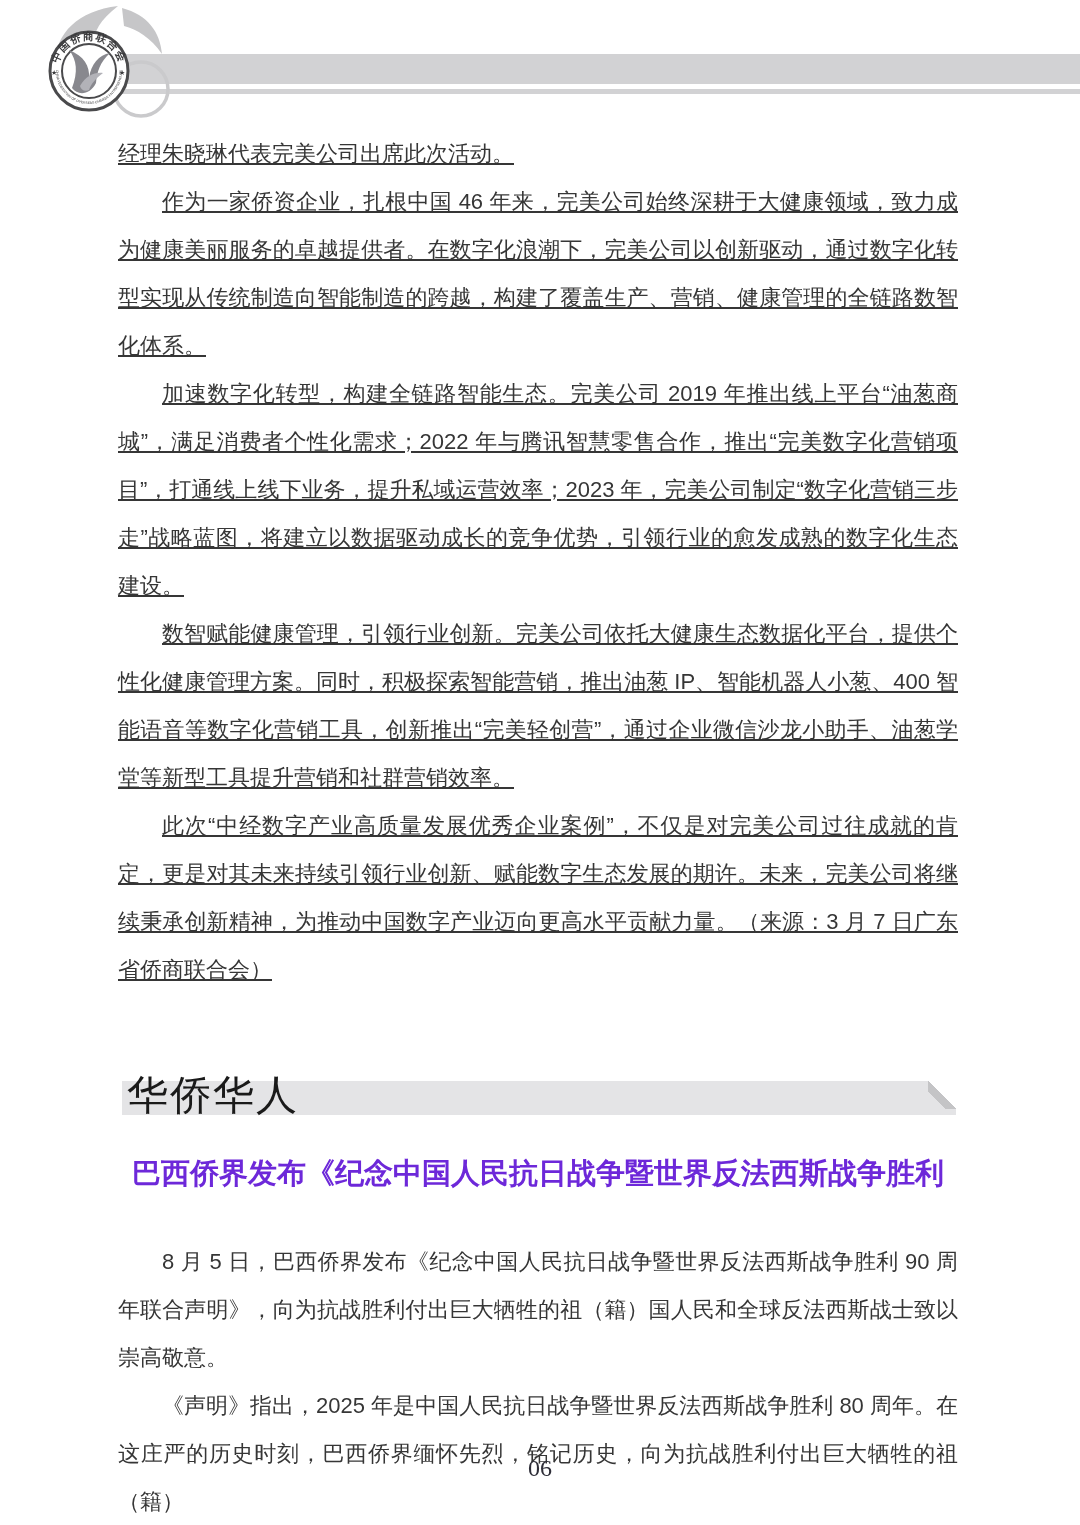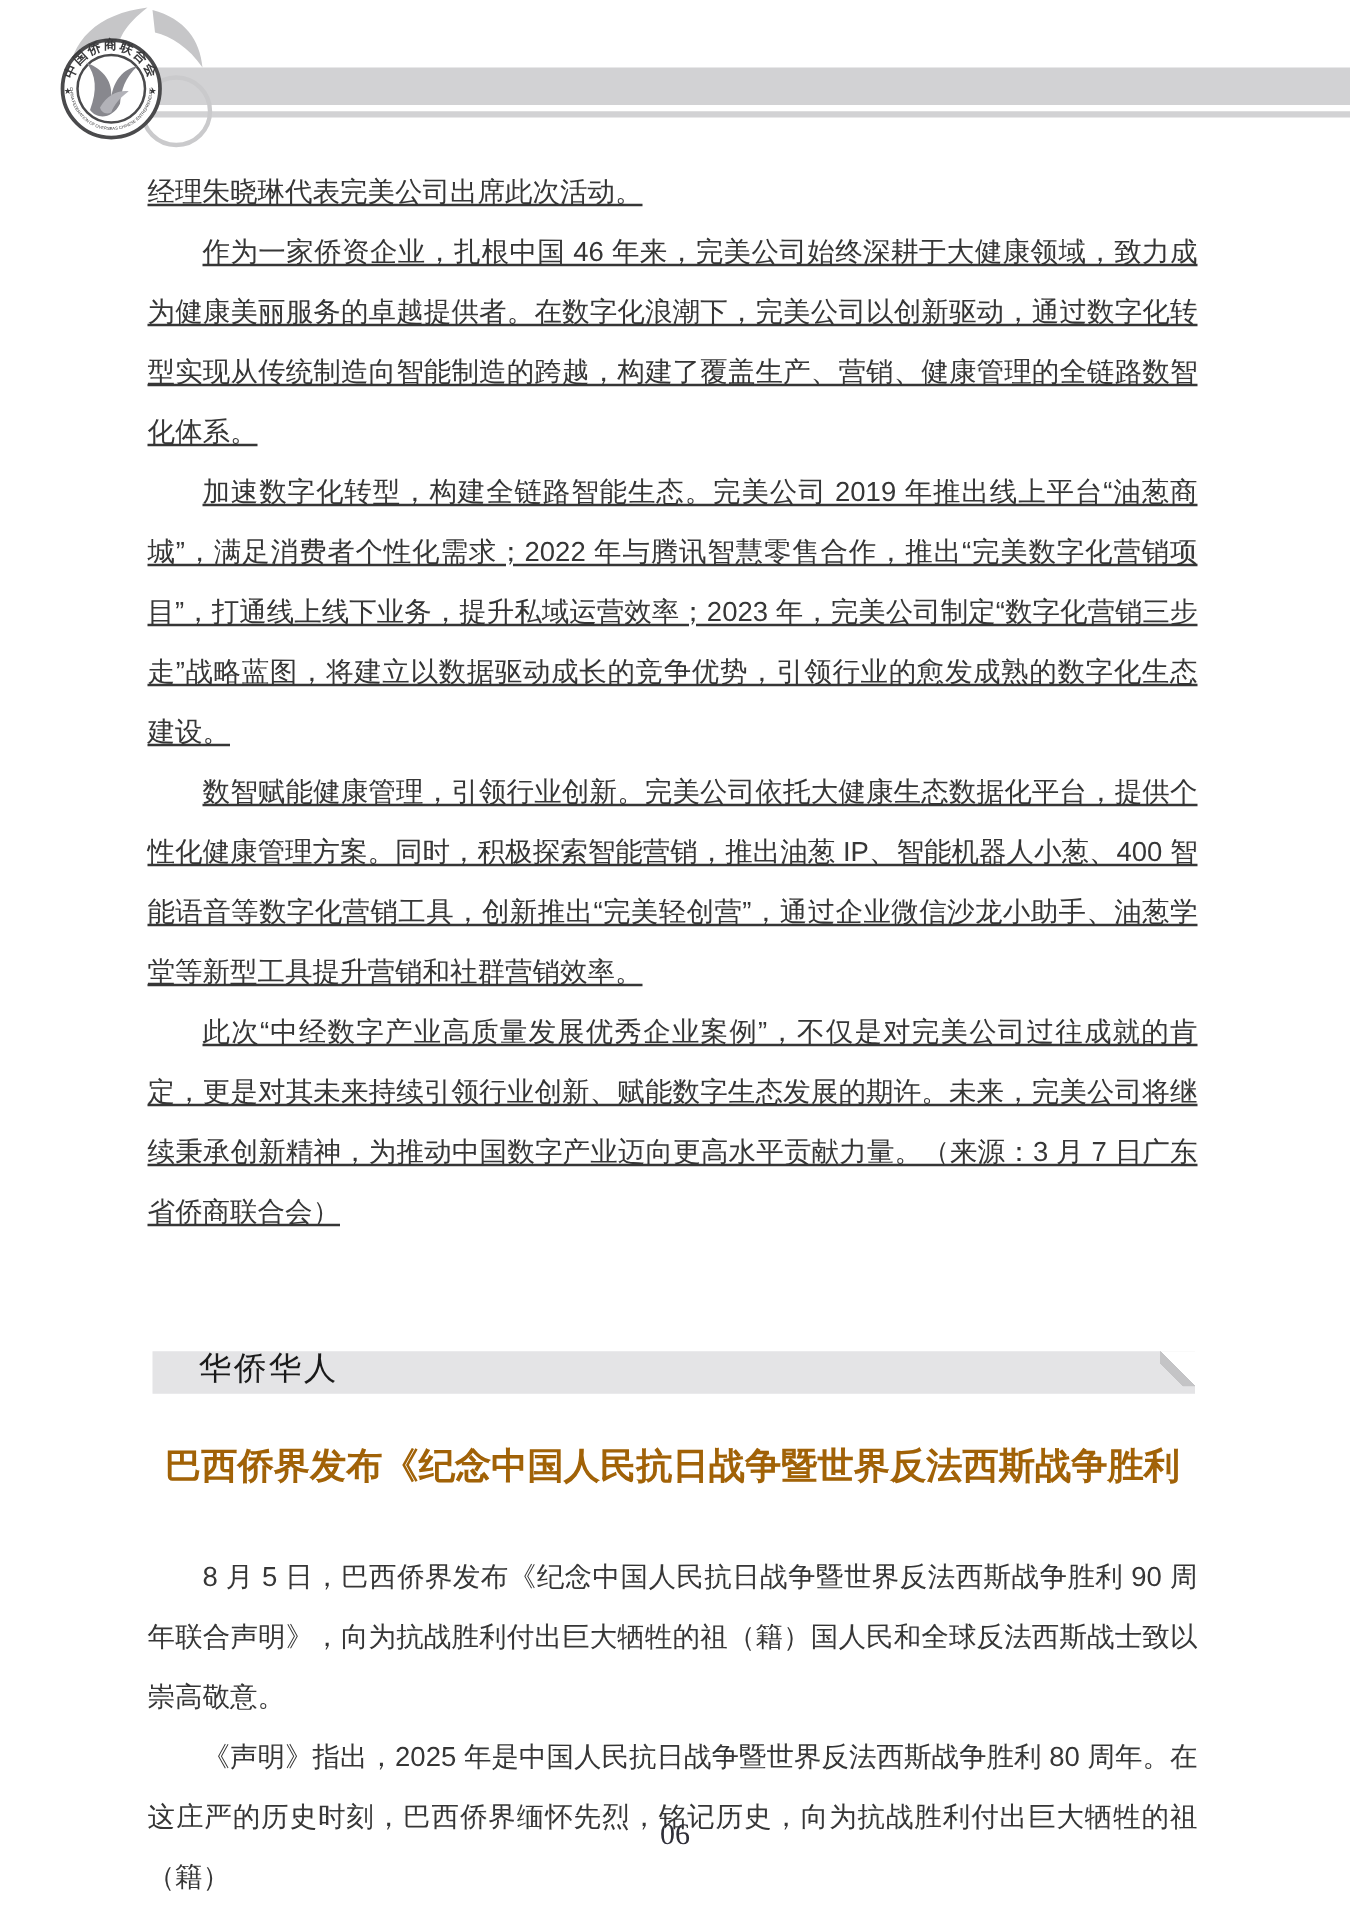--- a/index.html
+++ b/index.html
@@ -68,37 +68,36 @@
     position: absolute;
     top: 0; right: 0;
     width: 28px; height: 28px;
     background: linear-gradient(to bottom left,
       #ffffff 0 49%, #c4c4c6 49% 68%, #e4e4e6 68%);
   }
   .section-label {
     position: absolute;
     left: 5px; top: -6px;
     font-family: "Liberation Serif", serif;
-    font-size: 26px;
+    font-size: 41px;
     line-height: 40px;
     color: #1a1a1a;
     letter-spacing: 2px;
-    margin-left: 32px;
   }
 
   
   .headline {
     position: absolute;
     left: 118px; top: 1146px;
     width: 840px;
     text-align: center;
     font-weight: bold;
     font-size: 29px;
     line-height: 55px;
-    color: #a16207;
+    color: #6d28d9;
   }
 
   
   .page-number {
     position: absolute;
     left: 0; top: 1455px;
     width: 100%;
     text-align: center;
     font-family: Liberation Serif, serif;
     font-size: 24px;

